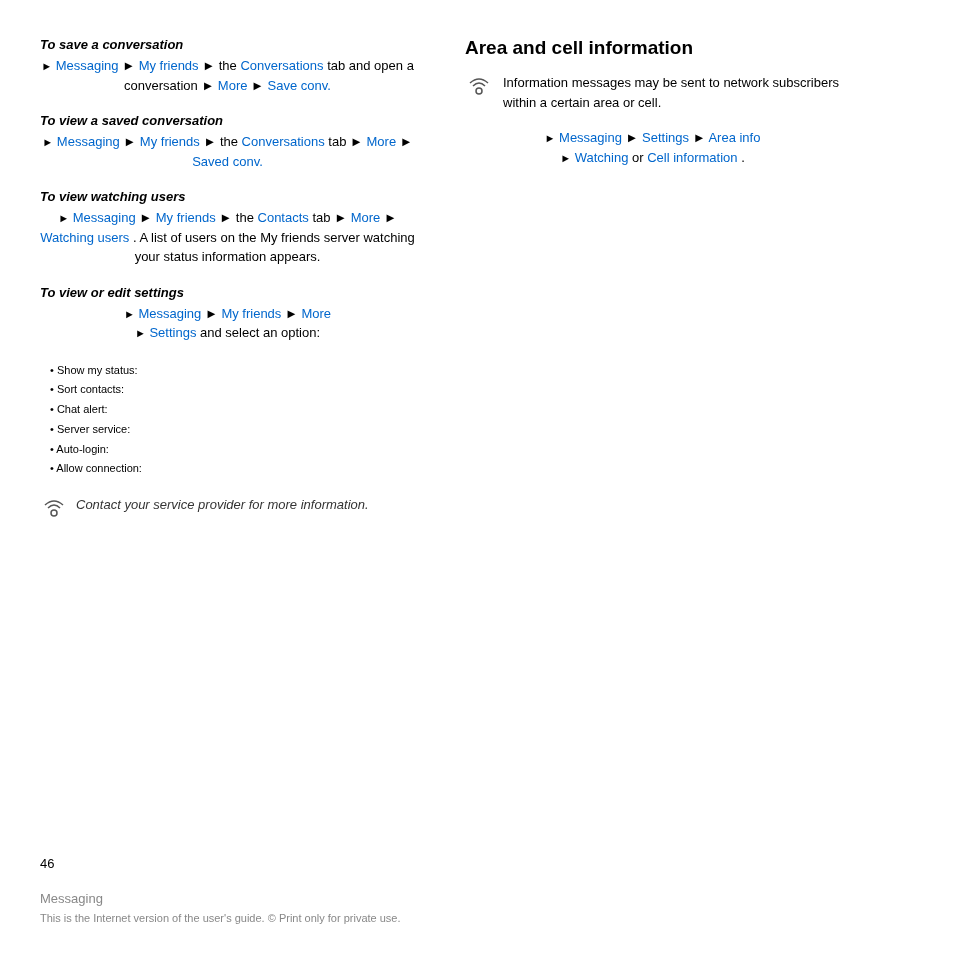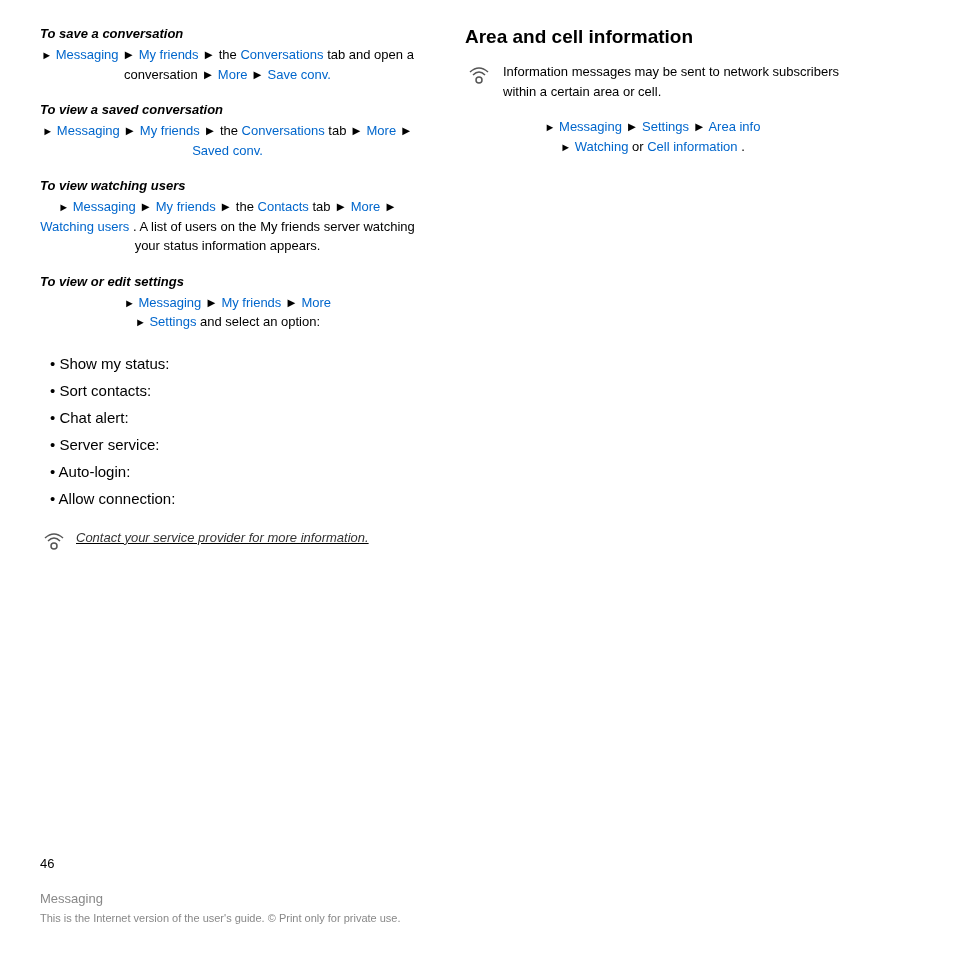--- a/index.html
+++ b/index.html
@@ -9,21 +9,21 @@
       font-size: 13px;
       color: #000000;
       width: 954px;
       min-height: 954px;
       position: relative;
     }
 
     .page-container {
       width: 880px;
       min-height: 954px;
-      padding: 26px 40px 30px 40px;
+      padding: 37px 40px 30px 40px;
       display: flex;
       flex-direction: column;
     }
 
     .content-area {
       display: flex;
       flex: 1;
       gap: 30px;
     }
 
@@ -67,35 +67,34 @@
       font-size: 11px;
     }
 
     .bullet-list {
       list-style: none;
       margin-top: 8px;
       margin-left: 10px;
     }
 
     .bullet-list li {
-      font-size: 15px;
+      font-size: 11px;
       line-height: 1.8;
       color: #000;
     }
 
     .bullet-list li::before {
       content: "• ";
     }
 
     .note-box {
       display: flex;
       align-items: flex-start;
       gap: 8px;
       margin-top: 16px;
-      text-decoration: underline;
     }
 
     .note-text {
       font-style: italic;
       font-size: 13px;
       line-height: 1.5;
       color: #333;
     }
 
     .area-info-title {

